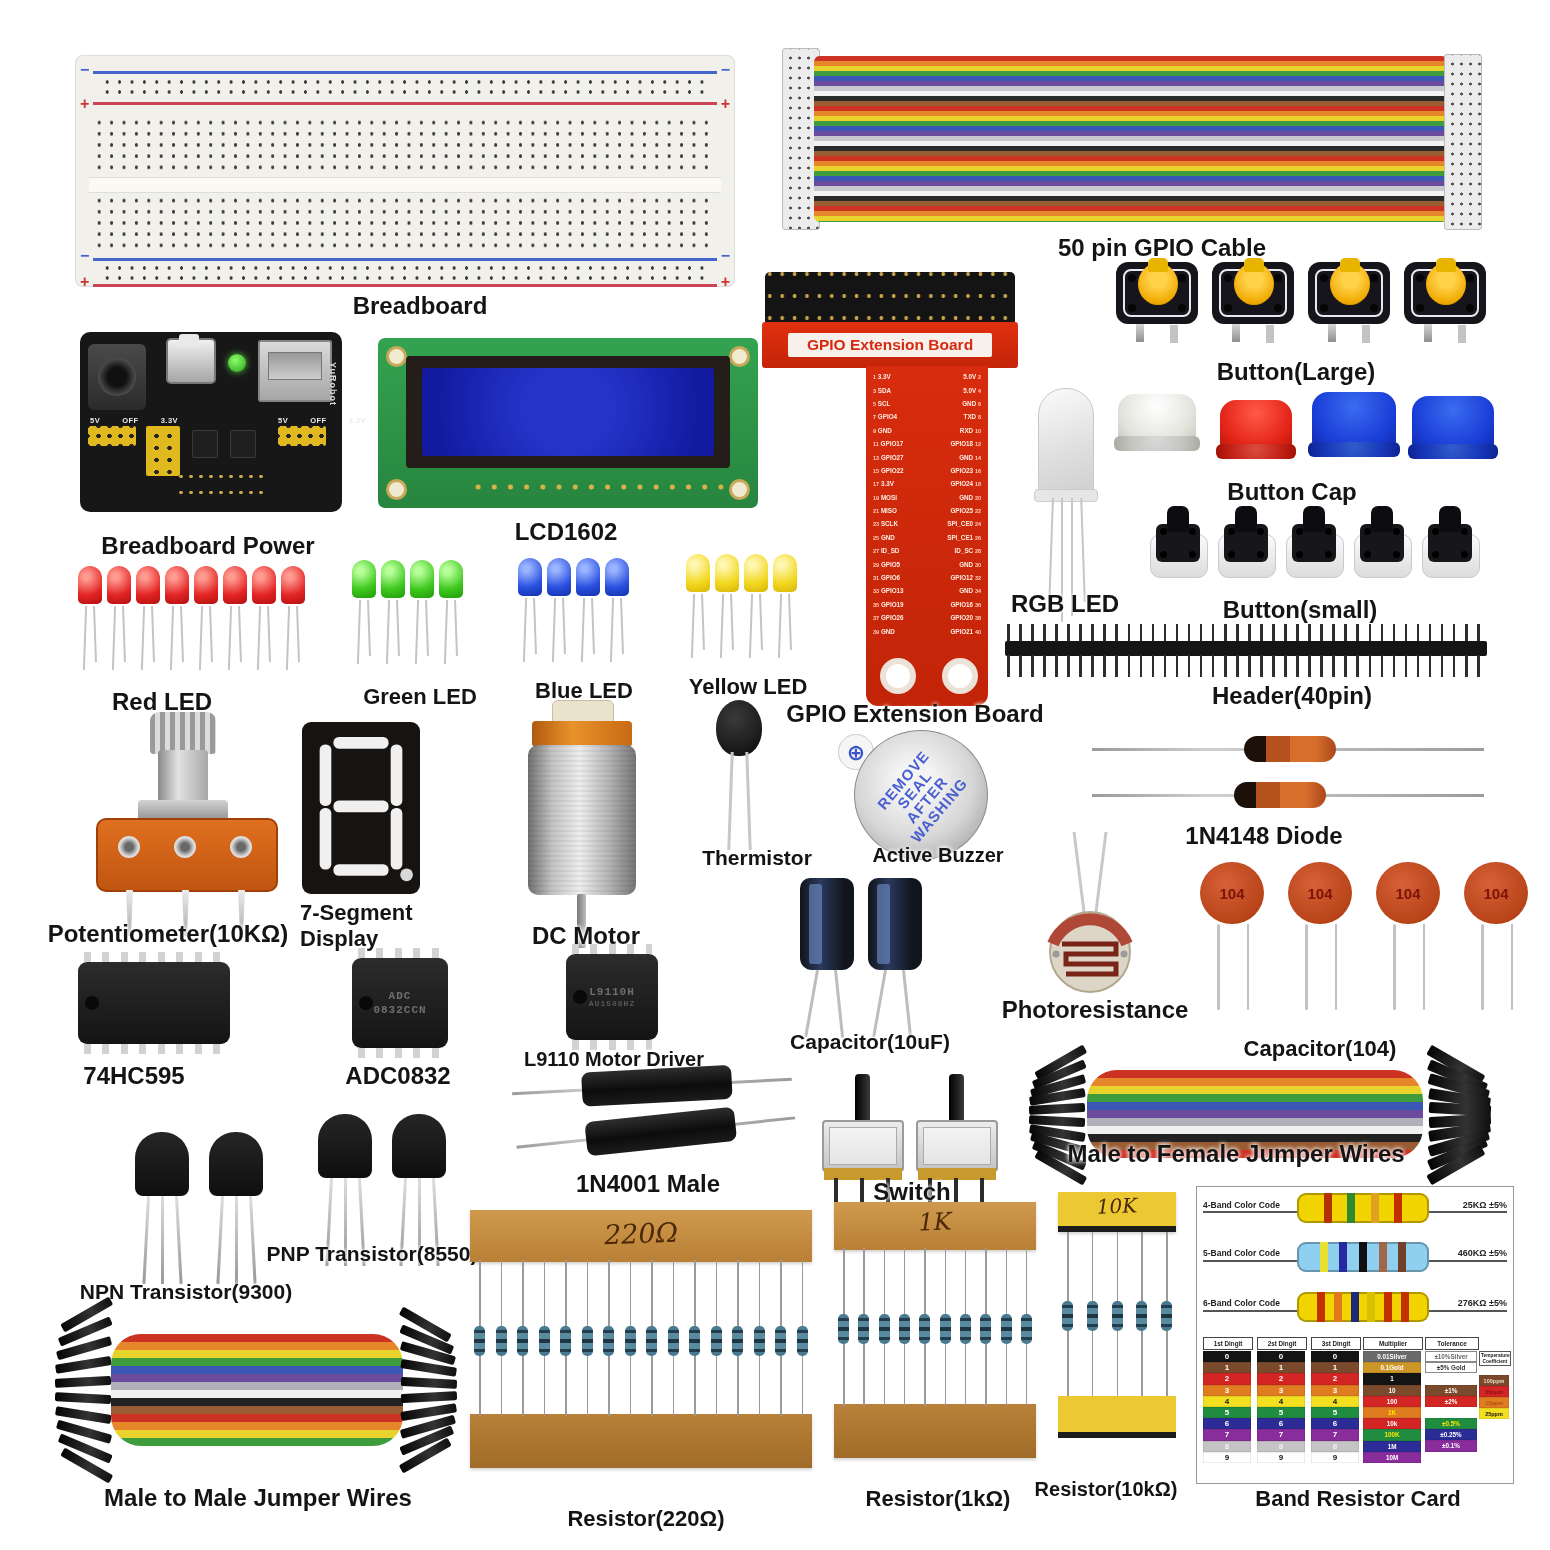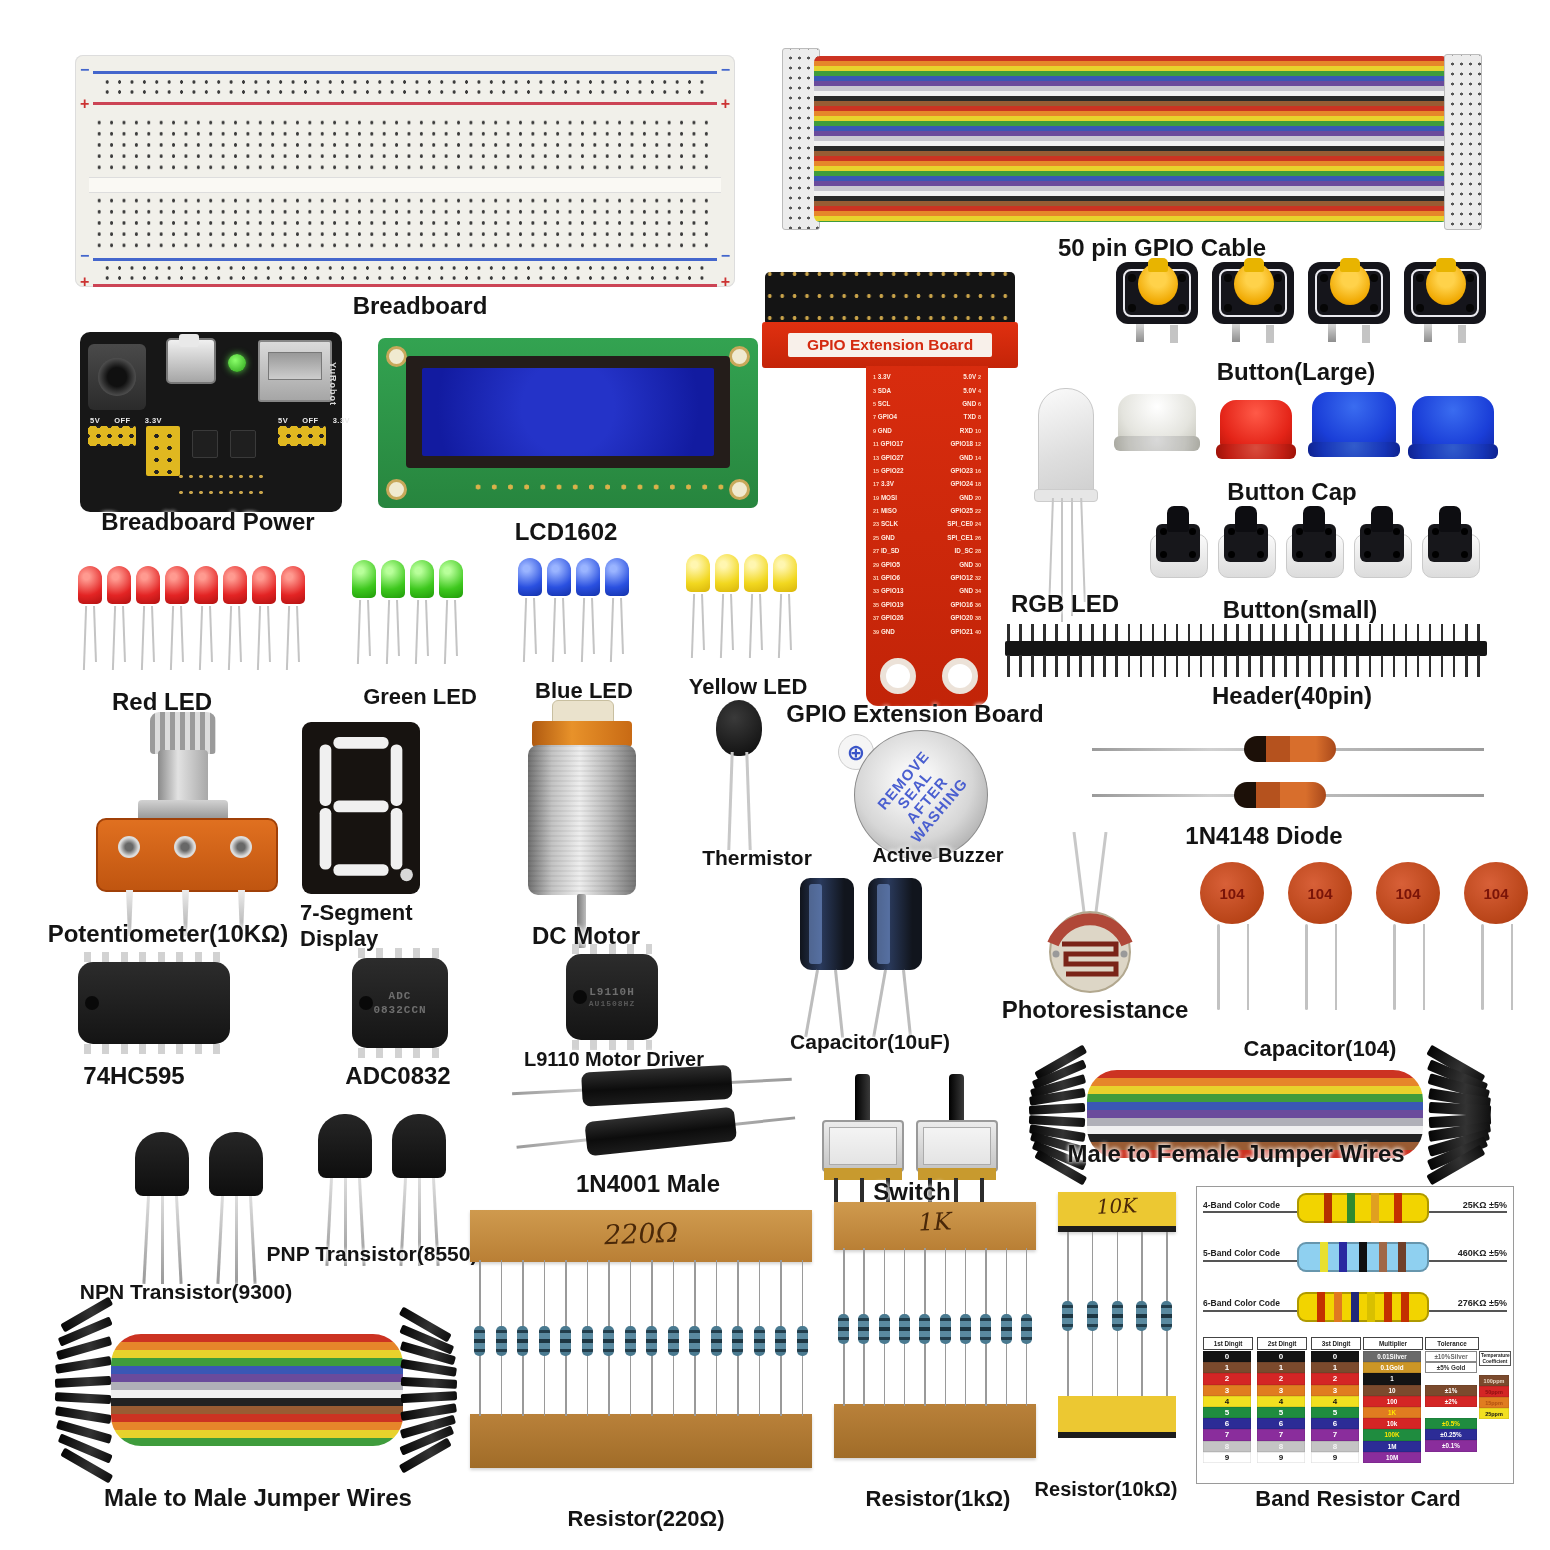--- a/index.html
+++ b/index.html
@@ -69,21 +69,21 @@
 
   
   .pcb{position:absolute;inset:0;background:#171717;border-radius:10px}
   .jack{position:absolute;left:8px;top:12px;width:58px;height:66px;background:linear-gradient(180deg,#4a4a4a,#2b2b2b);border-radius:6px}
   .jack::after{content:"";position:absolute;left:10px;top:14px;width:38px;height:38px;border-radius:50%;background:radial-gradient(circle,#101010 35%,#565656 75%)}
   .pbtn{position:absolute;left:86px;top:6px;width:46px;height:42px;background:linear-gradient(180deg,#f0f0f0,#a6a6a6);border:2px solid #777;border-radius:5px}
   .pbtn::after{content:"";position:absolute;left:11px;top:-6px;width:20px;height:13px;background:#e9e9e9;border-radius:3px}
   .gled{position:absolute;left:148px;top:22px;width:18px;height:18px;border-radius:50%;background:radial-gradient(circle at 40% 35%,#8aff6a,#28a016);box-shadow:0 0 7px #55cc44}
   .usb{position:absolute;left:178px;top:8px;width:70px;height:58px;background:linear-gradient(180deg,#dadada,#a6a6a6);border:2px solid #868686;border-radius:3px}
   .usb::after{content:"";position:absolute;left:8px;top:10px;right:8px;height:26px;background:linear-gradient(180deg,#989898,#cdcdcd);border:1px solid #787878}
-  .vtxt{position:absolute;display:flex;gap:14px;font:bold 7.5px "Liberation Sans",sans-serif;color:#ececec;letter-spacing:.5px}
+  .vtxt{position:absolute;display:flex;gap:22px;font:bold 7.5px "Liberation Sans",sans-serif;color:#ececec;letter-spacing:.5px}
   .yhdr{position:absolute;width:48px;height:20px;background:#e0b820;border-radius:2px;
         background-image:radial-gradient(circle,#222 2px,transparent 2.5px);background-size:11px 10px;background-position:5px 5px}
   .ymid{position:absolute;left:66px;top:94px;width:34px;height:50px;background:#e0b820;border-radius:2px;
         background-image:radial-gradient(circle,#222 2px,transparent 2.5px);background-size:13px 12px;background-position:4px 4px}
   .vreg{position:absolute;width:24px;height:26px;background:#1f1f1f;border:1px solid #3a3a3a;border-radius:2px}
   .brand{position:absolute;right:4px;top:30px;color:#d8d8d8;font:bold 9px "Liberation Sans",sans-serif;letter-spacing:1px;writing-mode:vertical-rl}
   .srow{position:absolute;background-image:radial-gradient(circle,#c8a44a 1.6px,transparent 2px);background-size:10px 9px}
 
   
   .lcdb{position:absolute;inset:0;background:linear-gradient(180deg,#33a351,#27853e);border-radius:7px}
@@ -155,21 +155,21 @@
   .d01 .dwire{top:17px}
   .d01 .bd{position:absolute;left:70px;top:1px;width:150px;height:34px;border-radius:8px;
         background:linear-gradient(180deg,#2e2e2e,#0c0c0c 55%,#1c1c1c)}
   .c104{position:relative;width:66px;height:158px;margin-right:22px}
   .c104 .disc{width:64px;height:62px;border-radius:50%;display:flex;align-items:center;justify-content:center;
         color:#7a1408;font:bold 15px "Liberation Sans",sans-serif;
         background:radial-gradient(circle at 40% 35%,#d86038,#b84418 70%,#9c3410)}
   .c104::before,.c104::after{content:"";position:absolute;top:62px;width:2.5px;height:86px;background:#c2c2c2}
   .c104::before{left:17px;border-radius:2px}
   .c104::after{right:17px}
-  .dip{position:absolute;background:linear-gradient(180deg,#2c2c2c,#141414);border-radius:15px}
+  .dip{position:absolute;background:linear-gradient(180deg,#2c2c2c,#141414);border-radius:9px}
   .dip::before,.dip::after{content:"";position:absolute;left:6px;right:6px;height:10px;
         background:repeating-linear-gradient(90deg,#d2d2d2 0 7px,transparent 7px 18.5px)}
   .dip::before{top:-10px}.dip::after{bottom:-10px}
   .dip i{position:absolute;left:7px;top:50%;margin-top:-7px;width:14px;height:14px;border-radius:50%;background:#090909}
   .chiptxt{position:absolute;inset:0;display:flex;flex-direction:column;align-items:center;justify-content:center;
         color:#6e6e6e;font:bold 11px/1.3 "Liberation Mono",monospace;letter-spacing:1px}
   .ecap{width:54px;height:92px;border-radius:10px 10px 12px 12px;position:relative;margin-right:14px;
         background:linear-gradient(90deg,#10141c,#2a3a5c 38%,#11151d 82%)}
   .ecap::before{content:"";position:absolute;left:9px;top:6px;bottom:6px;width:13px;background:#7a9ad8;opacity:.55;border-radius:3px}
   .ecap .el{position:absolute;top:100%;width:2.5px;height:68px;background:#bdbdbd;transform-origin:top center}
@@ -337,21 +337,21 @@
         <span>3.3V</span>
     </div>
     <div class="yhdr" style="left:8px;top:94px"></div>
     <div class="yhdr" style="left:198px;top:94px"></div>
     <div class="ymid"></div>
     <div class="vreg" style="left:112px;top:98px"></div>
     <div class="vreg" style="left:150px;top:98px"></div>
     <div class="srow" style="left:96px;top:140px;width:90px;height:10px"></div>
     <div class="srow" style="left:96px;top:156px;width:90px;height:10px"></div>
   </div>
-  <div class="lbl s24" style="left:208px;top:508px">Breadboard Power</div>
+  <div class="lbl s24" style="left:208px;top:532px">Breadboard Power</div>
 
   <div class="grp" style="left:378px;top:338px;width:380px;height:170px">
     <div class="lcdb"></div>
     <div class="lhole" style="left:8px;top:8px"></div>
     <div class="lhole" style="right:8px;top:8px"></div>
     <div class="lhole" style="left:8px;bottom:8px"></div>
     <div class="lhole" style="right:8px;bottom:8px"></div>
     <div class="bezel"></div>
     <div class="lscr"></div>
     <div class="lcdpins" style="left:92px;top:142px;width:262px;height:15px"></div>

